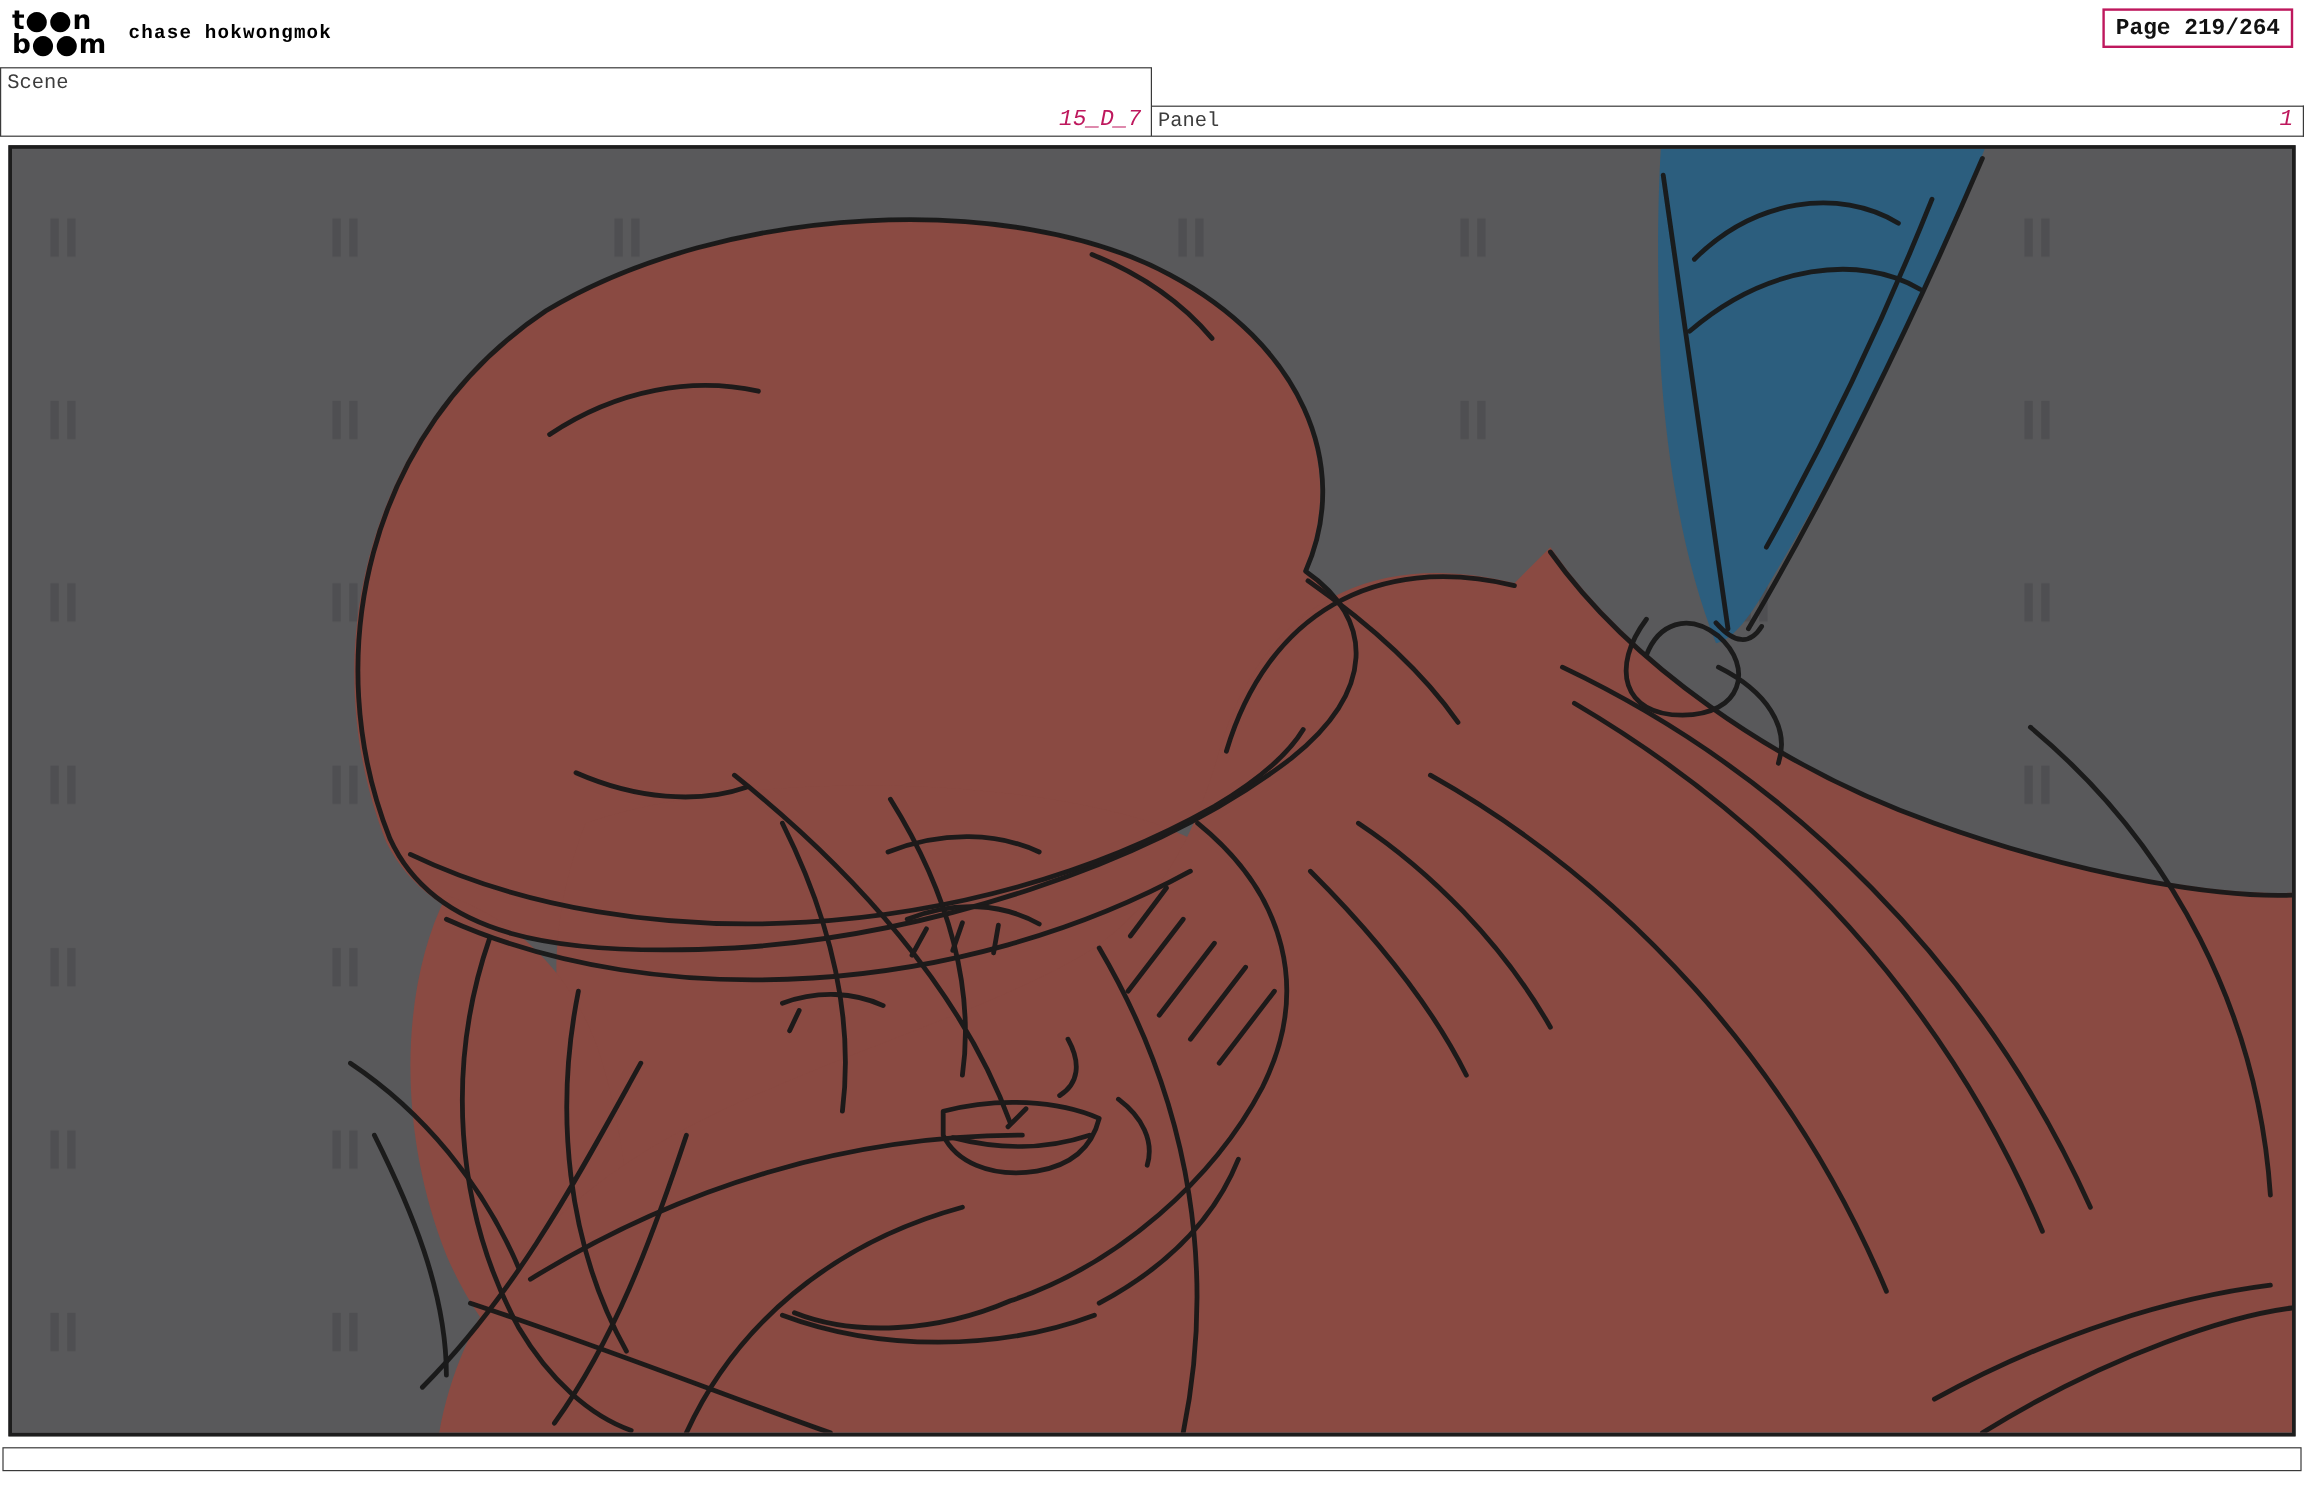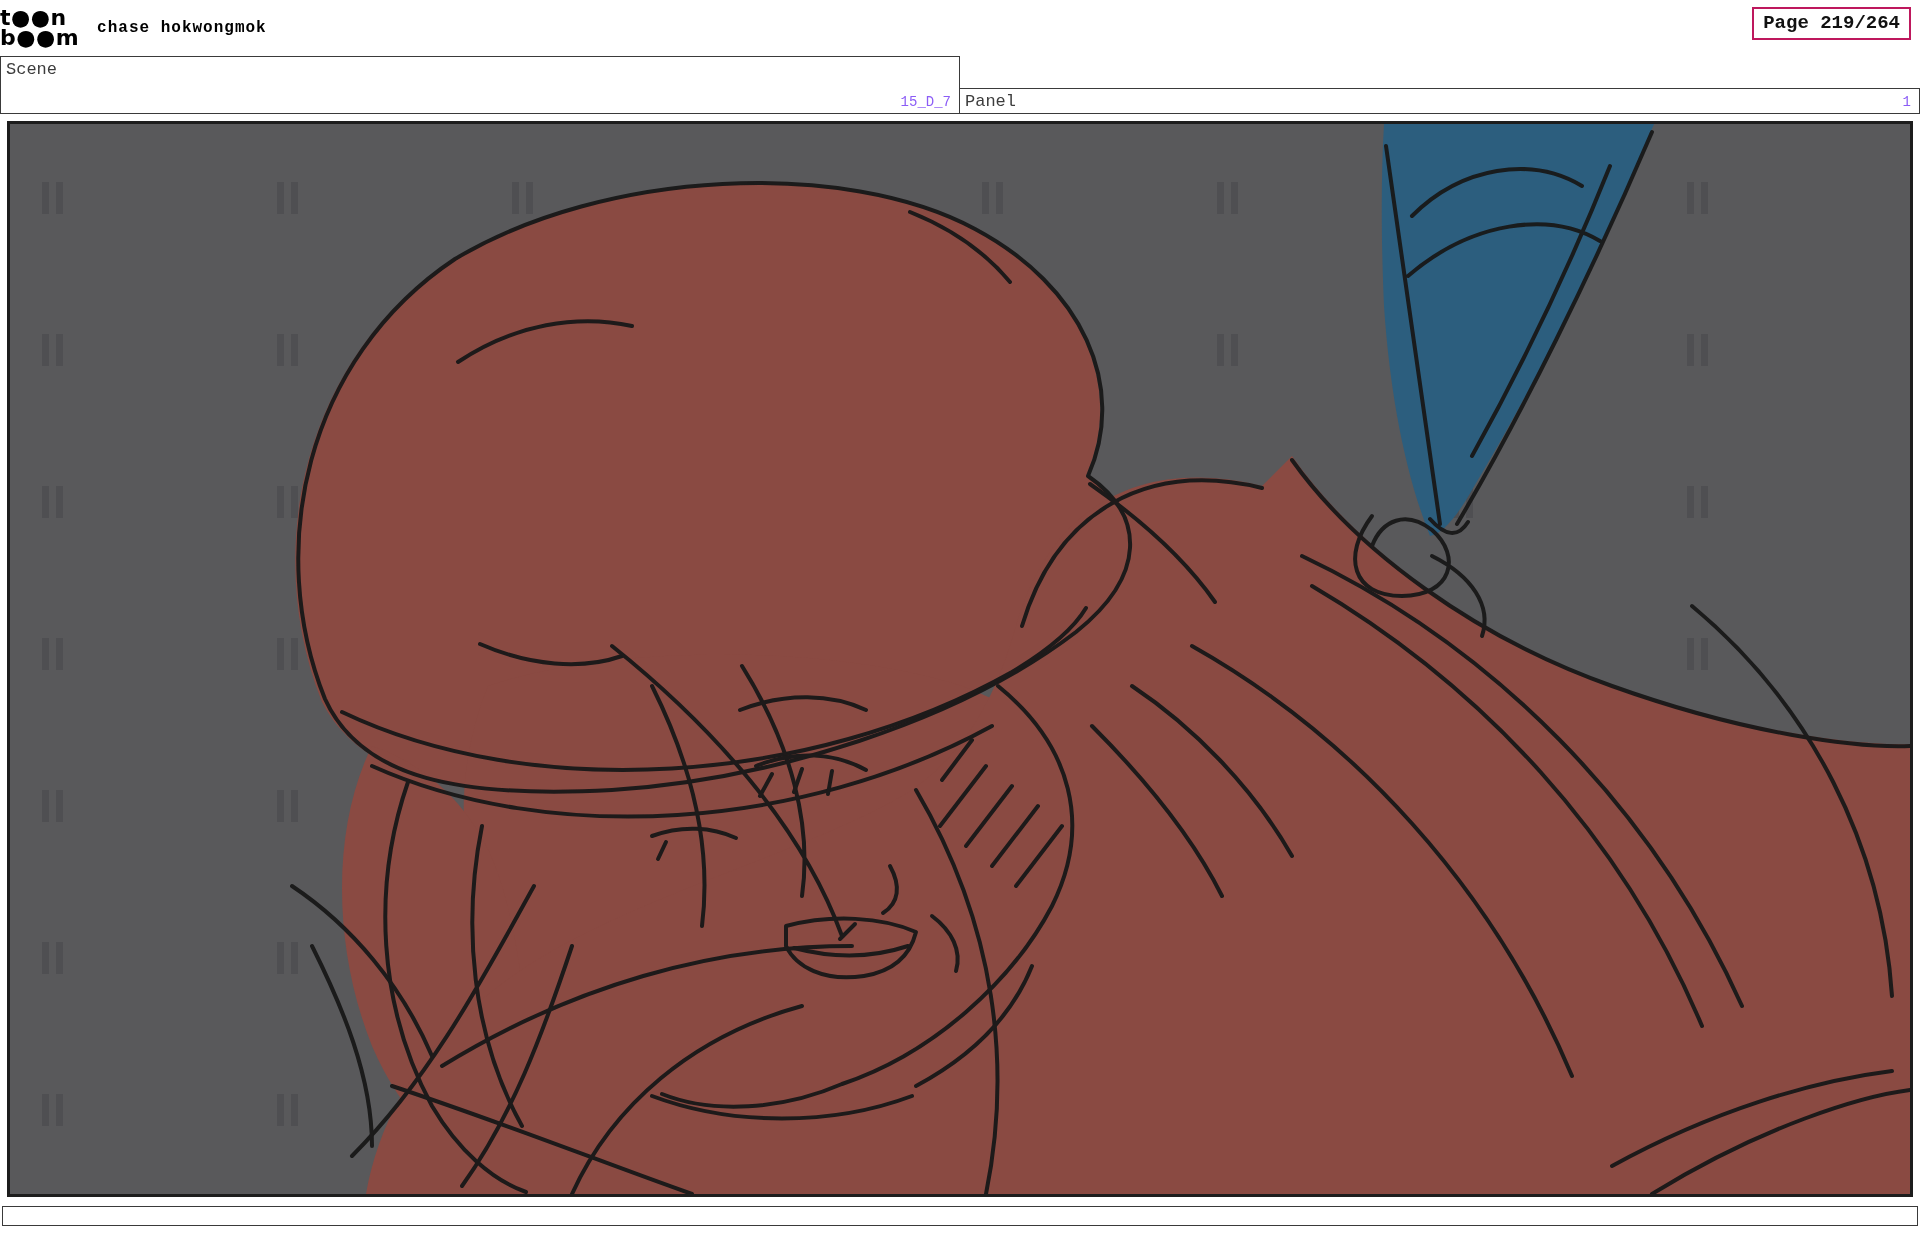--- a/index.html
+++ b/index.html
@@ -5,20 +5,21 @@
   * { margin: 0; padding: 0; box-sizing: border-box; }
   html, body { width: 1920px; height: 1242px; background: #ffffff; overflow: hidden; }
   body { font-family: "Liberation Mono", "DejaVu Sans Mono", monospace; color: #111; }
 
   
   .topbar {
     position: relative;
     height: 56px;
     display: flex;
     align-items: center;
+    padding-left: 10px;
     background: #ffffff;
   }
   .logo {
     font-family: "DejaVu Sans", sans-serif;
     font-weight: 800;
     font-size: 22px;
     line-height: 20px;
     letter-spacing: 0.5px;
     color: #000;
     user-select: none;
@@ -55,22 +56,23 @@
     position: absolute;
     top: 3px;
     left: 5px;
     font-size: 17px;
     color: #3c3c3c;
   }
   .cell-value {
     position: absolute;
     right: 8px;
     bottom: 3px;
-    font-size: 14px;
-    color: #8b5cf6;
+    font-size: 19px;
+    color: #be185d;
+    font-style: italic;
   }
 
   
   .frame {
     margin: 7px 7px 0 7px;
     height: 1076px;
     border: 3px solid #1d1d1d;
     background: #59595b;
     overflow: hidden;
   }

